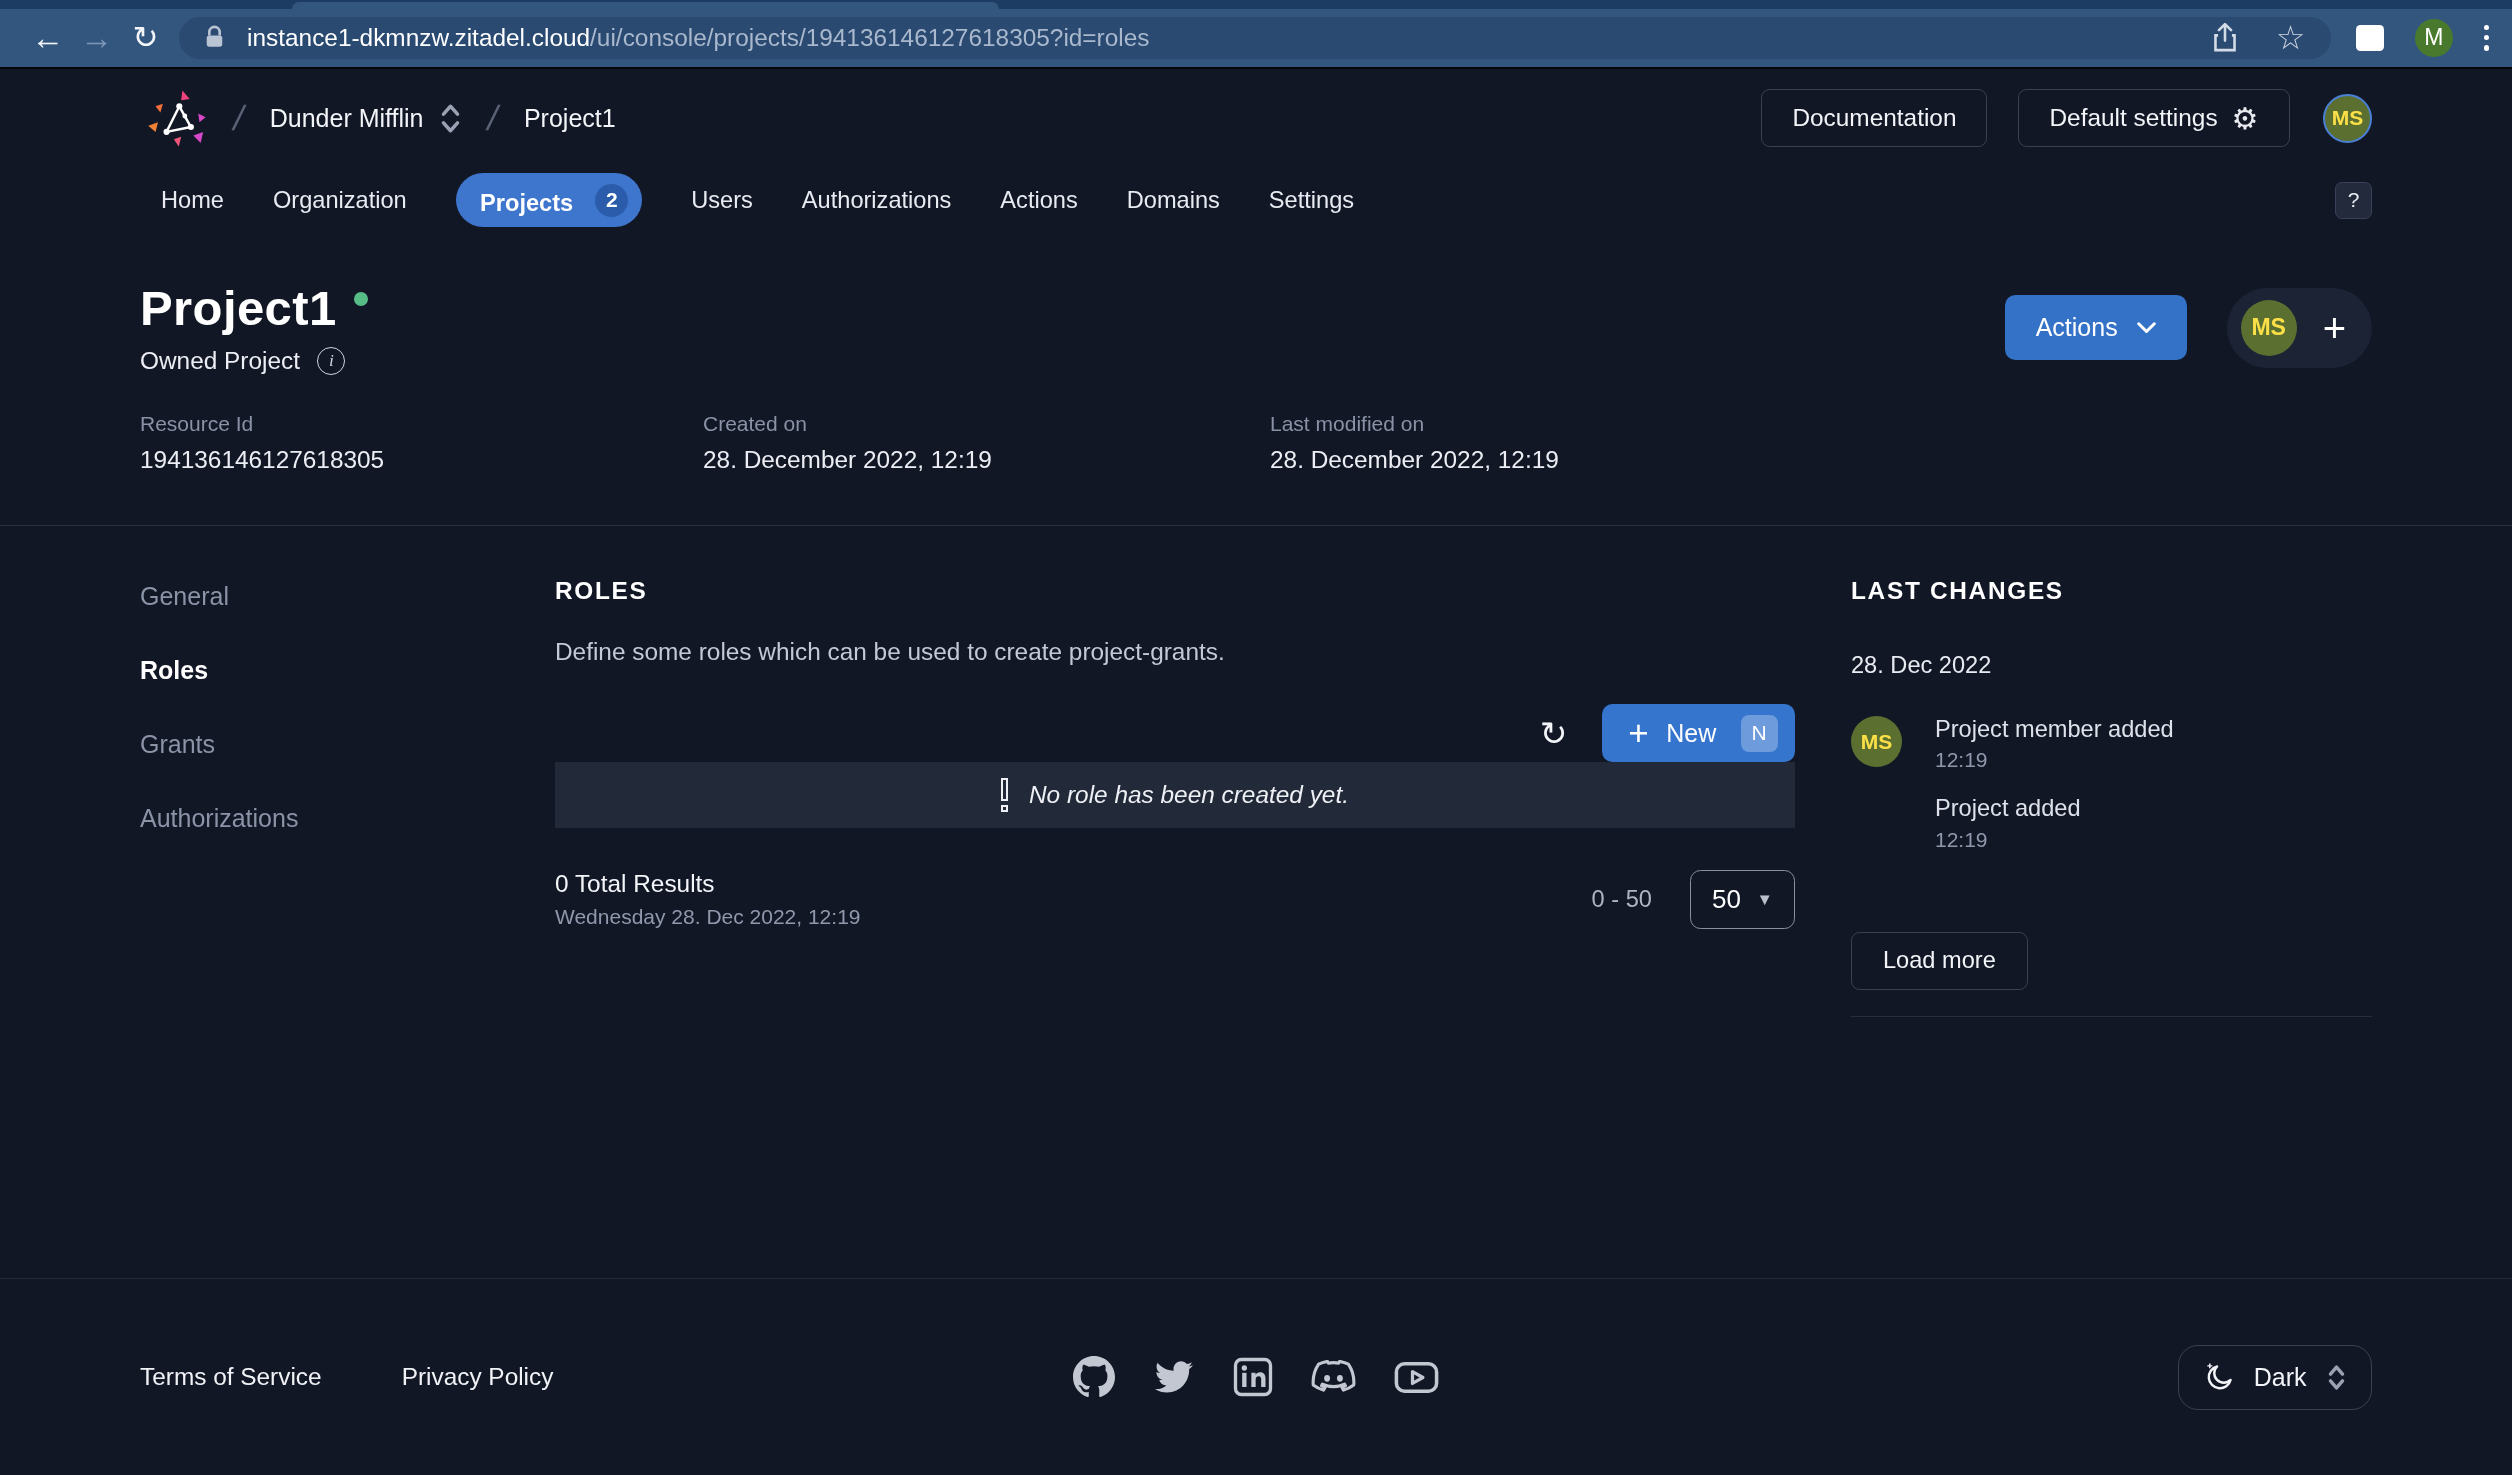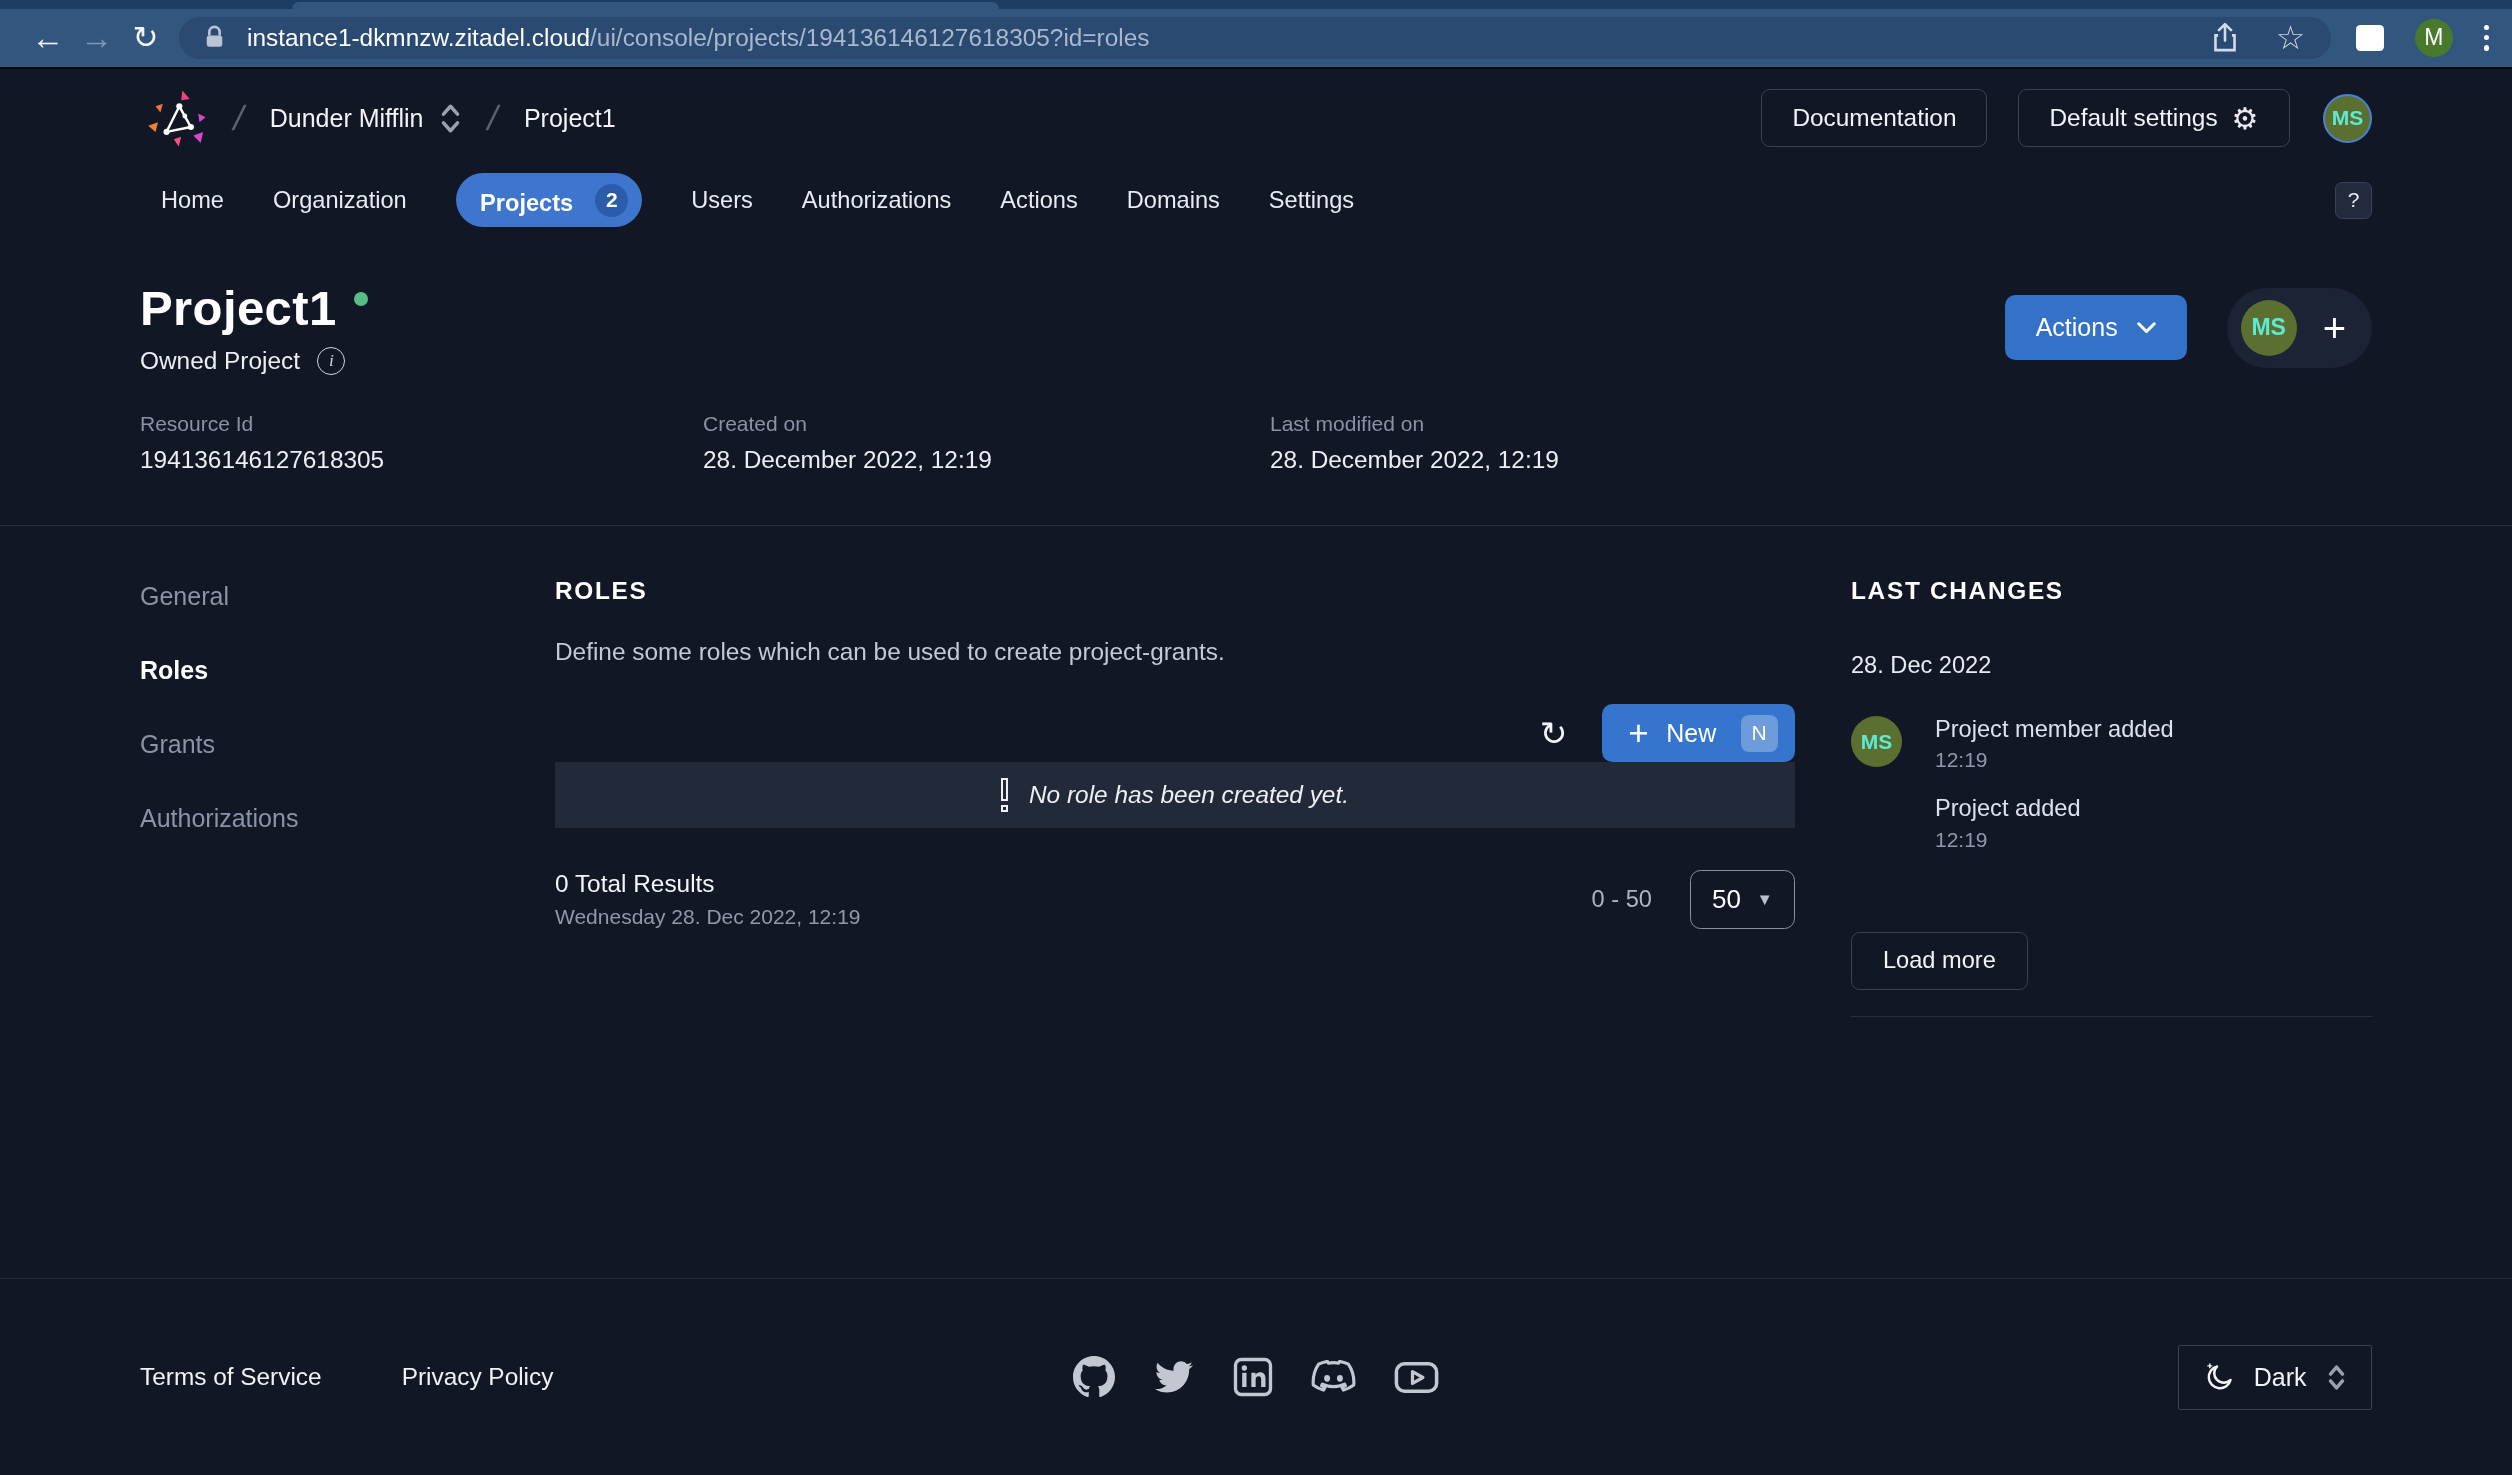--- a/index.html
+++ b/index.html
@@ -34,21 +34,21 @@
   .app { height:1406px; display:flex; flex-direction:column; }
   .row1 { height:98px; display:flex; align-items:center; padding:0 140px 0 147px; }
   .slash { color:#5a6275; font-size:35px; font-weight:300; margin:0 26px; transform:skewX(-12deg); }
   .crumb { color:#f2f4f8; font-size:25px; }
   .switcher { background:none; border:none; color:#9aa1b2; margin-left:15.7px; cursor:pointer; height:38px; }
   .row1-right { margin-left:auto; display:flex; align-items:center; gap:23px; }
   .ghost-btn { background:none; border:0.9px solid #3a4154; border-radius:8.7px; height:58px;
     padding:0 30px; color:#f2f4f8; font-size:24.4px; display:flex; align-items:center; gap:14px; cursor:pointer;
     font-family:inherit;margin-left:8px; }
   .gear { font-size:30px; color:#e8eaf0; }
-  .avatar { border-radius:50%; background:#5b7030; color:#5eead4; display:flex;
+  .avatar { border-radius:50%; background:#5b7030; color:#fde047; display:flex;
     align-items:center; justify-content:center; font-weight:bold; }
   .avatar.hdr { width:49px; height:49px; font-size:21px; border:2.6px solid #4a80d6; margin-left:10.5px; }
   
   .row2 { height:66px; display:flex; align-items:center; gap:49px; padding:0 140px 0 161px; }
   .nav-item { background:none; border:none; color:#e8ebf1; font-size:23.6px; cursor:pointer; font-family:inherit; }
   .nav-item.pill { background:#3e76cd; color:#fff; border-radius:871px; padding:10.5px 14px 10.5px 24.4px;
     display:flex; align-items:flex-end; gap:22px;font-weight:bold; }
   .nav-badge { width:33px; height:33px; border-radius:50%; background:#2b5cab; font-size:21px;
     display:flex; align-items:center; justify-content:center; }
   .help-btn { margin-left:auto; width:37px; height:37px; border-radius:7px; background:#232a3c;
@@ -119,21 +119,21 @@
   .aside-divider { margin-top:26px; border-bottom:0.9px solid #272e40; }
   
   .footer { height:197px; border-top:0.9px solid #252b3a; display:flex; align-items:center;
     padding:0 140px; position:relative; }
   .foot-link { background:none; border:none; color:#f0f2f6; font-size:24.4px; cursor:pointer;
     margin-right:80px; font-family:inherit; }
   .social { position:absolute; left:50%; transform:translateX(-50%); display:flex; gap:38px;
     align-items:center; color:#c2c7d2; }
   .social a { color:#c2c7d2; display:flex; }
   .theme-select { margin-left:auto; display:flex; align-items:center; gap:19px; border:0.9px solid #3a4154;
-    border-radius:2px; height:65px; padding:0 24.4px; background:none; color:#f2f4f8; cursor:pointer; font-family:inherit; }
+    border-radius:20px; height:65px; padding:0 24.4px; background:none; color:#f2f4f8; cursor:pointer; font-family:inherit; }
   .theme-select .lbl { font-size:25px; }
   svg { display:block; }
 </style>
 </head>
 <body>
 
 <div id="screen">
 
   <div class="tabstrip">
       <div class="tab-hump"></div>

